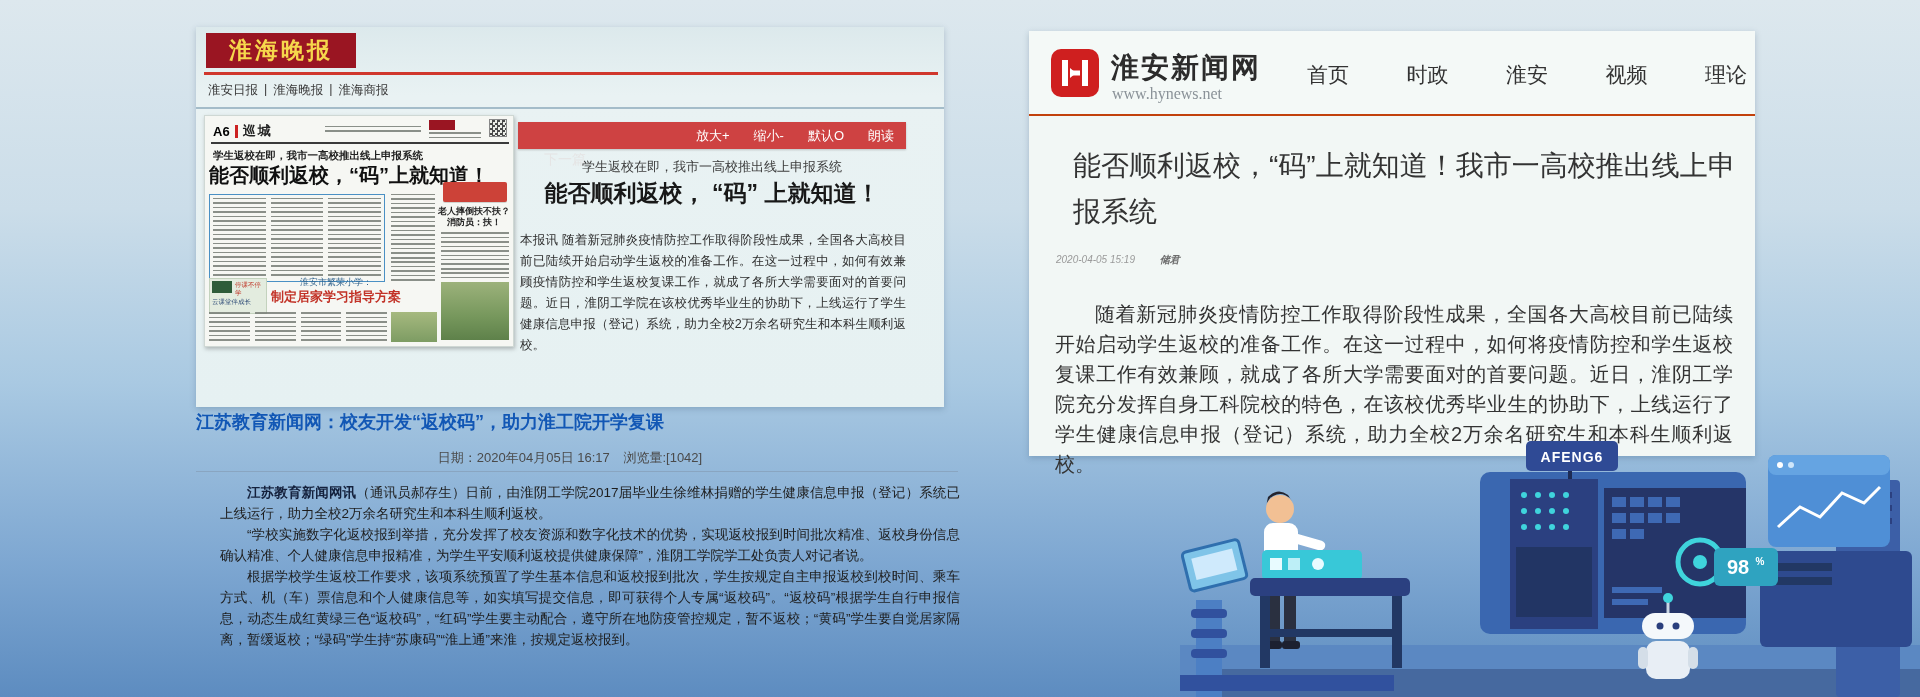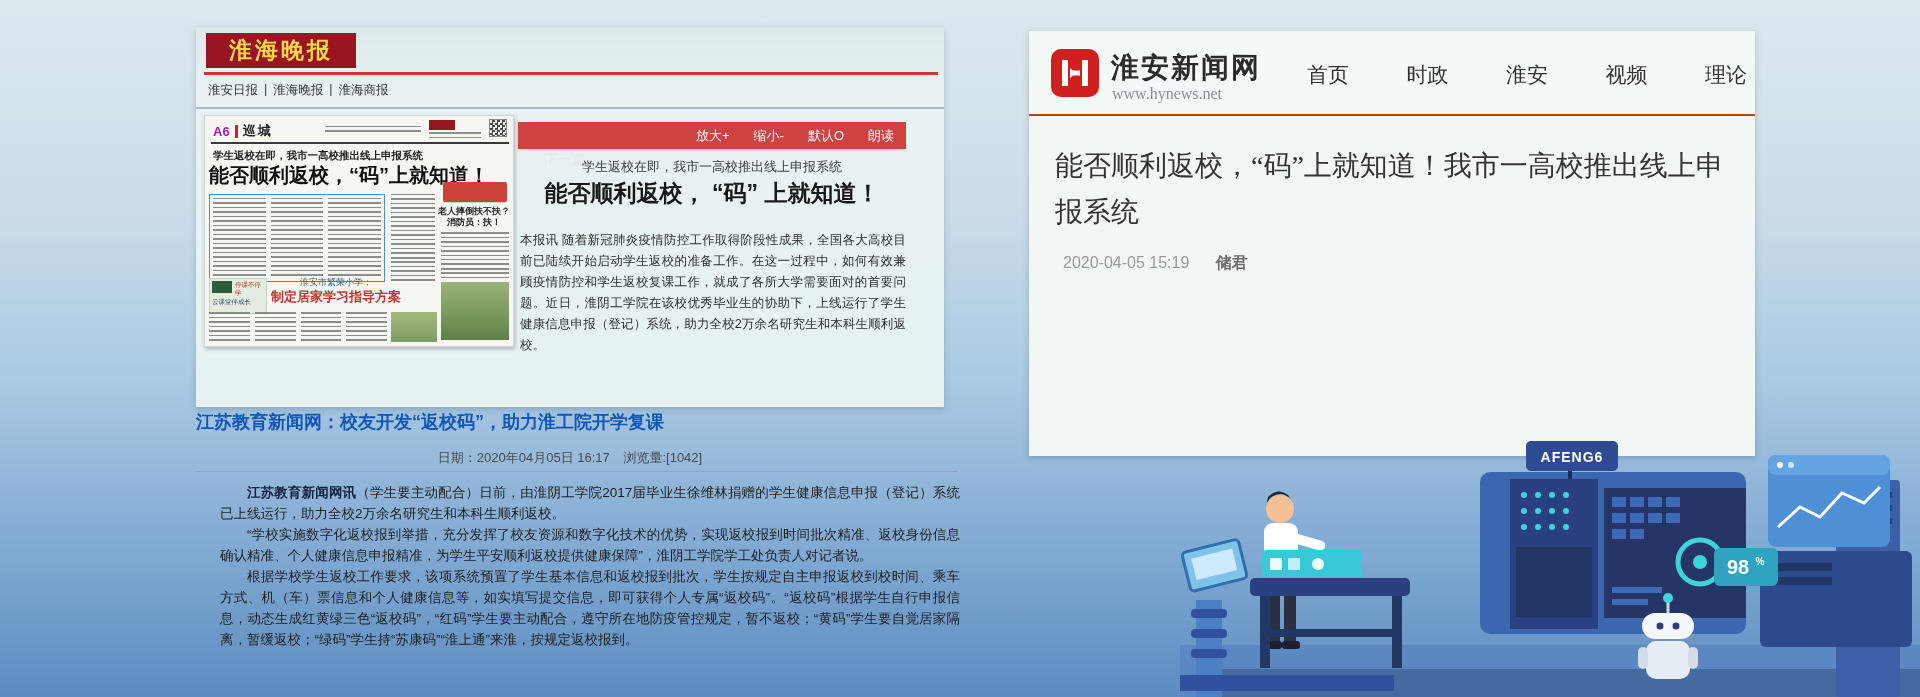--- a/index.html
+++ b/index.html
@@ -21,21 +21,21 @@
     font-family:"Liberation Serif", serif; }
   .mast-underline{ left:8px; top:45px; width:734px; height:3px; background:#d0372d; }
   .mast-links{ left:12px; top:55px; font-size:12.5px; color:#3a3a3a; display:flex; gap:6px; }
   .mast-links .lnk{ cursor:pointer; }
   .mast-divider{ left:0; top:80px; width:748px; height:2px; background:#a4bcc9; }
 
   
   .paper{ left:8px; top:88px; width:310px; height:232px; background:#f6f7f3;
     border:1px solid #cfd8d4; box-shadow:1px 2px 4px rgba(0,0,0,.25); }
   .pg-head{ left:8px; top:6px; display:flex; align-items:center; gap:5px; }
-  .pg-no{ font-size:13px; font-weight:bold; color:#a21caf; }
+  .pg-no{ font-size:13px; font-weight:bold; color:#000000; }
   .pg-bar{ width:3px; height:13px; background:#c22; }
   .pg-sec{ font-size:13px; font-weight:bold; color:#222; letter-spacing:2px; }
   .pg-meta{ left:120px; top:10px; width:96px; height:6px; }
   .mini-mast{ left:224px; top:4px; width:26px; height:10px; background:#9a1522; }
   .mini-lines{ left:224px; top:16px; width:52px; height:8px; }
   .qr{ left:284px; top:3px; width:18px; height:18px;
     background:repeating-conic-gradient(#4a4a4a 0 25%, #eceee8 0 50%) 0 0/5px 5px; border:1px solid #888; }
   .pg-rule{ left:6px; top:26px; width:298px; height:2px; background:#3a3a3a; }
   .pg-sub{ left:8px; top:33px; font-size:10.5px; font-weight:bold; color:#222; }
   .pg-headline{ left:4px; top:46px; width:304px; font-size:20px; font-weight:bold; color:#101010; letter-spacing:0; }
@@ -85,22 +85,22 @@
   .right-card{ left:1029px; top:31px; width:726px; height:425px; background:#f2f7f5;
     box-shadow:0 2px 6px rgba(40,70,100,.25); }
   .site-head{ left:0; top:0; width:726px; height:85px; border-bottom:2px solid #c2410c;
     background:#f4f9f7; }
   .logo{ left:22px; top:18px; width:48px; height:48px; background:#cf1f1f; border-radius:10px;
     display:flex; align-items:center; justify-content:center; cursor:pointer; }
   .site-name{ left:82px; top:18px; font-size:28px; font-weight:bold; color:#2b2b2b; letter-spacing:2px; }
   .site-url{ left:83px; top:54px; font-size:16px; color:#8a9298; font-family:"Liberation Serif", serif; }
   .nav{ left:278px; top:30px; width:440px; display:flex; justify-content:space-between;text-align:right; }
   .nav span{ font-size:21px; color:#333; cursor:pointer; }
-  .news-h1{ left:26px; top:112px; width:680px; font-size:28px; line-height:46px; color:#333;font-family:Liberation Serif, serif; }
-  .news-date{ left:34px; top:222px; font-size:16px; color:#9a9a9a; }
+  .news-h1{ left:44px; top:112px; width:680px; font-size:28px; line-height:46px; color:#333; }
+  .news-date{ left:27px; top:222px; font-size:10px; color:#9a9a9a;font-style:italic; }
   .news-date b{ color:#6e6e6e; margin-left:22px; }
   .news-body{ left:26px; top:268px; width:678px; font-size:20px; line-height:30px; color:#333;
     text-align:justify; text-indent:2em; }
 
   
   .illus{ left:1180px; top:437px; width:740px; height:260px; }
   svg text{ font-family:"Liberation Sans", sans-serif; }
 </style>
 </head>
 <body>
@@ -179,21 +179,21 @@
 <div class="abs rd-headline">能否顺利返校， “码” 上就知道！</div>
 <div class="abs rd-body">本报讯 随着新冠肺炎疫情防控工作取得阶段性成果，全国各大高校目前已陆续开始启动学生返校的准备工作。在这一过程中，如何有效兼顾疫情防控和学生返校复课工作，就成了各所大学需要面对的首要问题。近日，淮阴工学院在该校优秀毕业生的协助下，上线运行了学生健康信息申报（登记）系统，助力全校2万余名研究生和本科生顺利返校。</div>
 
 <div class="abs art-title">江苏教育新闻网：校友开发“返校码”，助力淮工院开学复课</div>
 <div class="abs art-date">
   <span>日期：2020年04月05日 16:17</span>
   <b>浏览量:[1042]</b>
 </div>
 <div class="abs art-sep"></div>
 <div class="abs art-body">
-  <p><span class="lead">江苏教育新闻网讯</span><span>（学生要主动配合）日前，由淮阴工学院2017届毕业生徐维林捐赠的学生健康信息申报（登记）系统已上线运行，助力全校2万余名研究生和本科生顺利返校。</span></p>
+  <p><span class="lead">江苏教育新闻网讯</span><span>（通讯员郝存生）日前，由淮阴工学院2017届毕业生徐维林捐赠的学生健康信息申报（登记）系统已上线运行，助力全校2万余名研究生和本科生顺利返校。</span></p>
   <p>“学校实施数字化返校报到举措，充分发挥了校友资源和数字化技术的优势，实现返校报到时间批次精准、返校身份信息确认精准、个人健康信息申报精准，为学生平安顺利返校提供健康保障”，淮阴工学院学工处负责人对记者说。</p>
   <p>根据学校学生返校工作要求，该项系统预置了学生基本信息和返校报到批次，学生按规定自主申报返校到校时间、乘车方式、机（车）票信息和个人健康信息等，如实填写提交信息，即可获得个人专属“返校码”。“返校码”根据学生自行申报信息，动态生成红黄绿三色“返校码”，“红码”学生要主动配合，遵守所在地防疫管控规定，暂不返校；“黄码”学生要自觉居家隔离，暂缓返校；“绿码”学生持“苏康码”“淮上通”来淮，按规定返校报到。</p>
 </div>
 
 <div class="abs right-card">
   <div class="abs site-head">
     <div class="abs logo">
       <svg width="30" height="30" viewBox="0 0 30 30">
         <rect x="2" y="2" width="6" height="26" fill="#ffffff"></rect>
         <rect x="22" y="2" width="6" height="26" fill="#ffffff"></rect>
@@ -210,20 +210,21 @@
       <span>淮安</span>
       <span>视频</span>
       <span>理论</span>
     </div>
   </div>
   <div class="abs news-h1">能否顺利返校，“码”上就知道！我市一高校推出线上申报系统</div>
   <div class="abs news-date">
     <span>2020-04-05 15:19</span>
     <b>储君</b>
   </div>
+  <div class="abs news-body">随着新冠肺炎疫情防控工作取得阶段性成果，全国各大高校目前已陆续开始启动学生返校的准备工作。在这一过程中，如何将疫情防控和学生返校复课工作有效兼顾，就成了各所大学需要面对的首要问题。近日，淮阴工学院充分发挥自身工科院校的特色，在该校优秀毕业生的协助下，上线运行了学生健康信息申报（登记）系统，助力全校2万余名研究生和本科生顺利返校。</div>
 </div>
 
 <svg class="abs illus" viewBox="0 0 740 260">
 
   <rect x="0" y="208" width="740" height="52" fill="#5b88c2"></rect>
   <rect x="20" y="232" width="720" height="28" fill="#46699f"></rect>
 
   <rect x="656" y="43" width="64" height="217" rx="4" fill="#3c5fa7"></rect>
   <rect x="664" y="55" width="48" height="6" fill="#2b4080"></rect>
   <rect x="664" y="68" width="48" height="6" fill="#2b4080"></rect>

